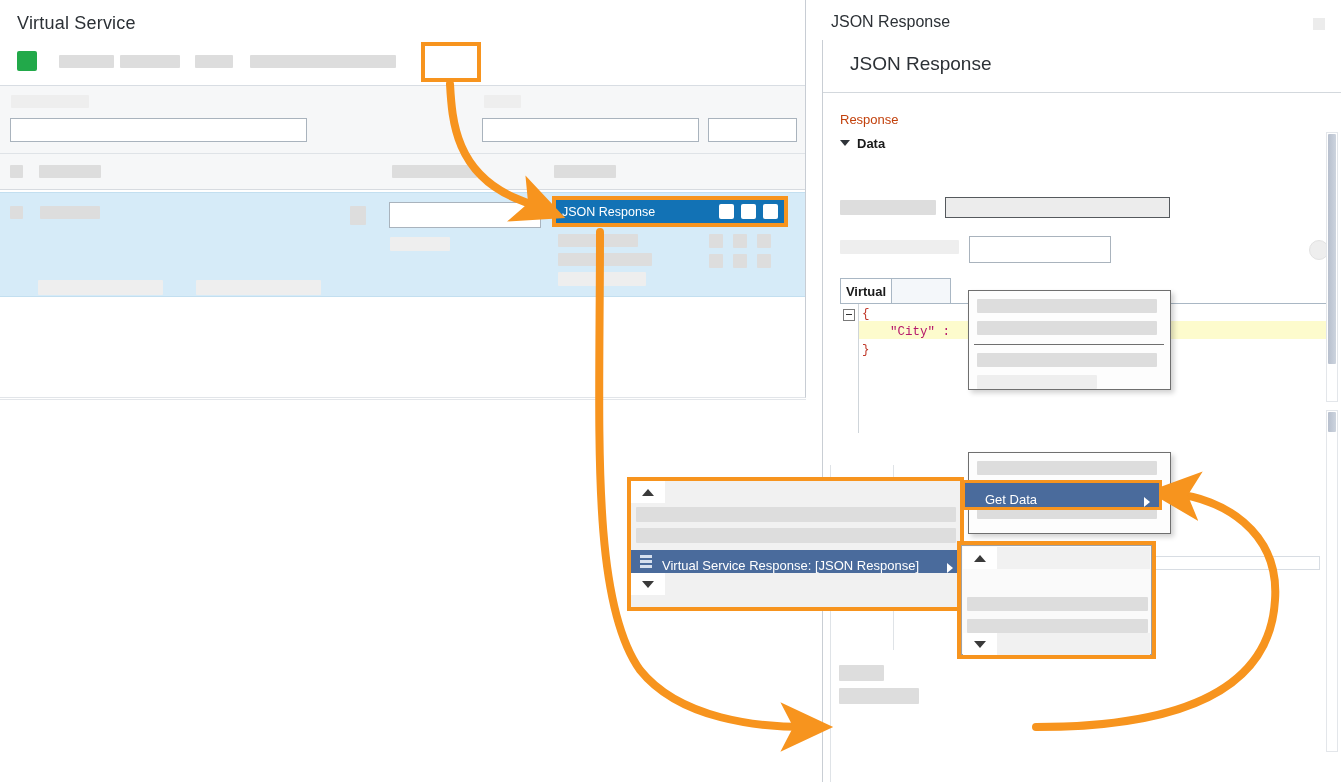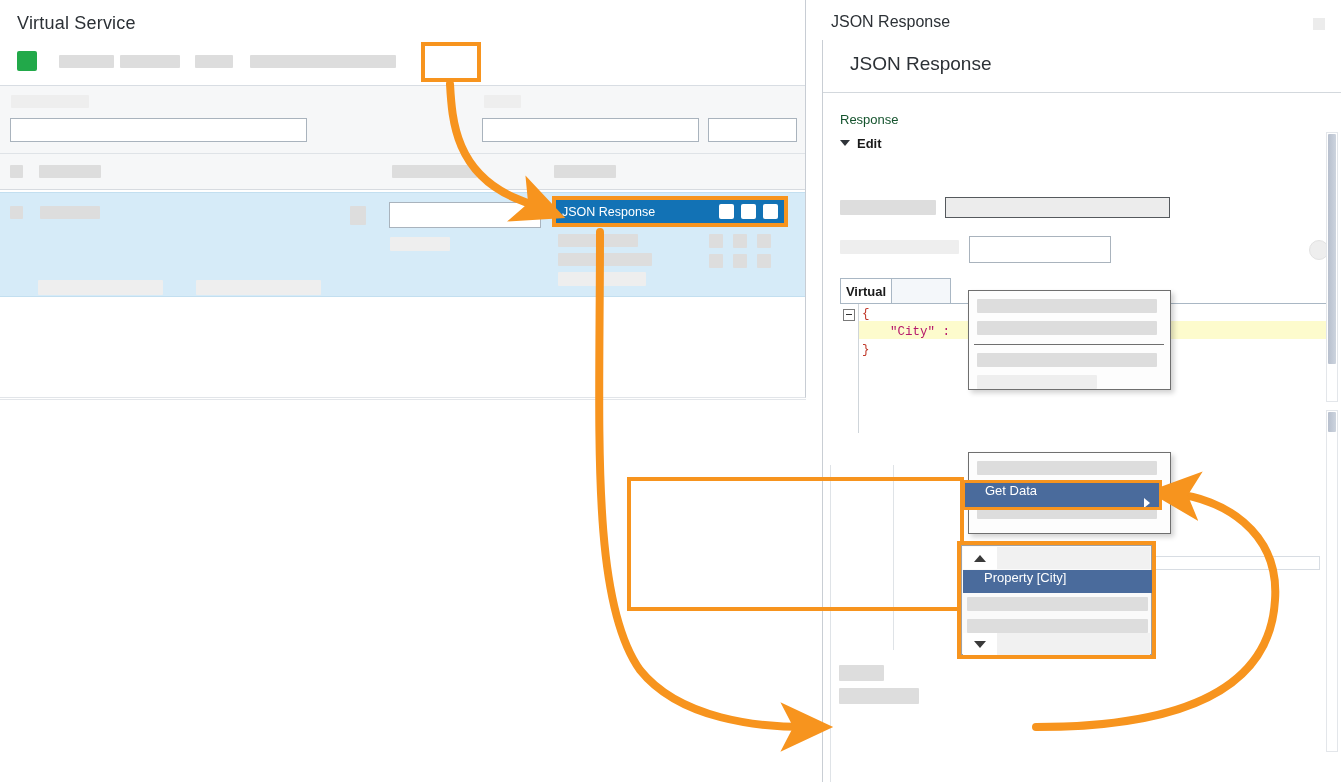--- a/index.html
+++ b/index.html
@@ -128,21 +128,21 @@
   #rp-subtitle {
     position: absolute; left: 27px; top: 13px;
     font-size: 19px; color: #2c3136;
   }
   #rp-divider {
     position: absolute; left: 0; top: 52px; right: 0; height: 1px;
     background: #d3d8dd;
   }
   #lbl-response {
     position: absolute; left: 17px; top: 72px;
-    font-size: 13px; color: #14532d;
+    font-size: 13px; color: #c2410c;
   }
   #grp-edit {
     position: absolute; left: 17px; top: 96px;
     font-size: 13px; color: #1a1a1a; font-weight: bold;
   }
   #grp-edit .caret {
     display: inline-block; width: 0; height: 0;
     border-left: 5px solid transparent; border-right: 5px solid transparent;
     border-top: 6px solid #2f3439; margin-right: 7px; vertical-align: 2px;
   }
@@ -206,23 +206,22 @@
     position: absolute; background: linear-gradient(90deg,#b7bfcd,#cdd4de);
     border-radius: 1px;
   }
 
   
   .menu-panel {
     background: #f1f1f1; border: 1px solid #a0a0a0; box-sizing: border-box;
   }
   .menu-item-sel {
     background: #4a6b9c; color: #ffffff;
-    display: flex; align-items: flex-start;
+    display: flex; align-items: flex-end;
     font-size: 13px;
-    flex-direction: column;
   }
   .menu-arrow {
     width: 0; height: 0; border-top: 5px solid transparent;
     border-bottom: 5px solid transparent; border-left: 6px solid #ffffff;
     margin-left: auto; margin-right: 9px;
   }
   .scroll-up, .scroll-down {
     background: #ffffff; display: flex; align-items: center; justify-content: center;
   }
   .tri-up { width: 0; height: 0; border-left: 6px solid transparent; border-right: 6px solid transparent; border-bottom: 7px solid #3a3a3a; }
@@ -351,21 +350,21 @@
     <div id="rp-title">JSON Response</div>
     <div id="rp-min-box"></div>
 
     <div id="rp-body">
       <div id="rp-subtitle">JSON Response</div>
       <div id="rp-divider"></div>
 
       <div id="lbl-response">Response</div>
 
       <div id="grp-edit">
-        <span class="caret"></span><span>Edit</span>
+        <span class="caret"></span><span>Data</span>
       </div>
 
       <div class="abs ph" style="left:17px;top:160px;width:96px;height:15px;"></div>
       <div class="abs field-readonly" style="left:122px;top:157px;width:225px;height:21px;"></div>
 
       <div class="abs ph-lighter" style="left:17px;top:200px;width:119px;height:14px;"></div>
       <div class="abs input-box" style="left:146px;top:196px;width:142px;height:27px;"></div>
 
       <div id="round-handle"></div>
 
@@ -408,36 +407,51 @@
     </div>
 
     <div class="vscroll-track" style="right:3px;top:132px;width:12px;height:270px;">
       <div class="vscroll-thumb" style="left:1px;top:1px;width:8px;height:230px;"></div>
     </div>
     <div class="vscroll-track" style="right:3px;top:410px;width:12px;height:342px;">
       <div class="vscroll-thumb" style="left:1px;top:1px;width:8px;height:20px;"></div>
     </div>
   </div>
 
+  <div class="abs menu-panel" style="left:629px;top:479px;width:333px;height:130px;">
+    <div class="abs scroll-up" style="left:1px;top:1px;width:34px;height:22px;">
+      <span class="tri-up"></span>
+    </div>
+    <div class="abs" style="left:35px;top:1px;right:1px;height:22px;background:#f1f1f1;"></div>
+    <div class="abs ph" style="left:6px;top:27px;width:320px;height:15px;"></div>
+    <div class="abs ph" style="left:6px;top:48px;width:320px;height:15px;"></div>
+    <div class="abs menu-item-sel" style="left:1px;top:70px;width:331px;height:23px;">
+      <span class="abs" style="left:9px;top:5px;width:12px;height:13px;background:
+            linear-gradient(#d6e0ef 0 3px,transparent 3px 5px,#d6e0ef 5px 8px,transparent 8px 10px,#d6e0ef 10px 13px);"></span>
+      <span style="margin-left:31px;">Virtual Service Response: [JSON Response]</span>
+      <span class="menu-arrow"></span>
+    </div>
+    <div class="abs scroll-down" style="left:1px;top:93px;width:34px;height:22px;">
+      <span class="tri-down"></span>
+    </div>
+    <div class="abs" style="left:35px;top:93px;right:1px;height:22px;background:#f1f1f1;"></div>
+  </div>
   <div class="abs" style="left:627px;top:477px;width:337px;height:134px;border:4px solid #f7941e;box-sizing:border-box;z-index:41;"></div>
 
   <div class="abs menu-item-sel" style="left:965px;top:483px;width:194px;height:24px;z-index:42;">
     <span style="margin-left:20px;">Get Data</span>
     <span class="menu-arrow"></span>
   </div>
   <div class="abs" style="left:962px;top:480px;width:200px;height:30px;border:3px solid #f7941e;box-sizing:border-box;z-index:43;"></div>
 
   <div class="abs menu-panel" style="left:961px;top:545px;width:191px;height:110px;z-index:42;background:#fafafa;">
     <div class="abs scroll-up" style="left:1px;top:1px;width:34px;height:22px;">
       <span class="tri-up"></span>
     </div>
     <div class="abs" style="left:35px;top:1px;right:1px;height:22px;background:#f1f1f1;"></div>
-    <div class="abs menu-item-sel" style="left:1px;top:24px;width:189px;height:23px;">
-      <span style="margin-left:21px;">Property [City]</span>
-    </div>
     <div class="abs ph" style="left:5px;top:51px;width:181px;height:14px;"></div>
     <div class="abs ph" style="left:5px;top:73px;width:181px;height:14px;"></div>
     <div class="abs scroll-down" style="left:1px;top:87px;width:34px;height:22px;">
       <span class="tri-down"></span>
     </div>
     <div class="abs" style="left:35px;top:87px;right:1px;height:22px;background:#f1f1f1;"></div>
   </div>
   <div class="abs" style="left:957px;top:541px;width:199px;height:118px;border:4px solid #f7941e;box-sizing:border-box;z-index:43;"></div>
 
 

